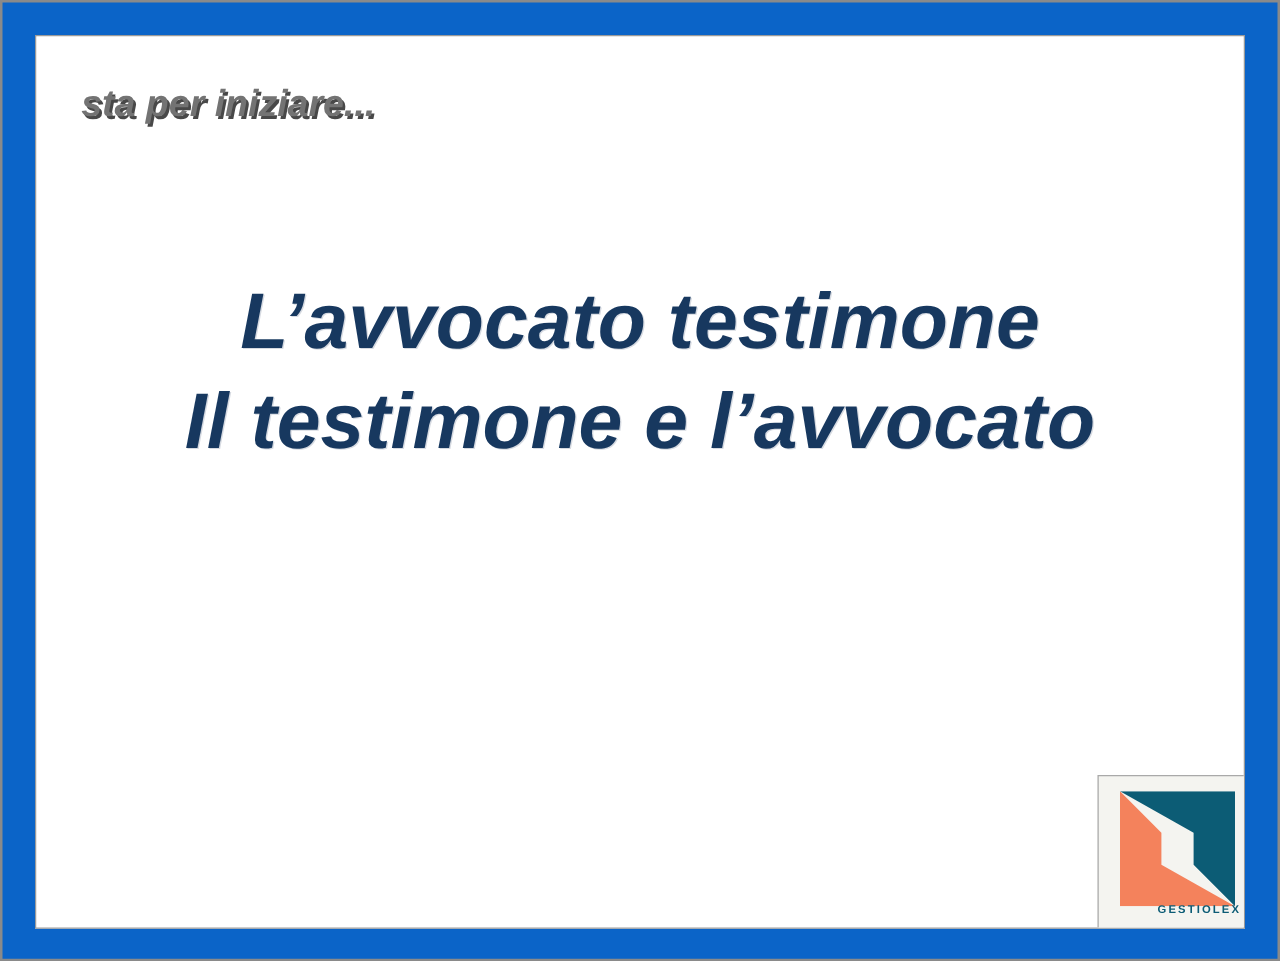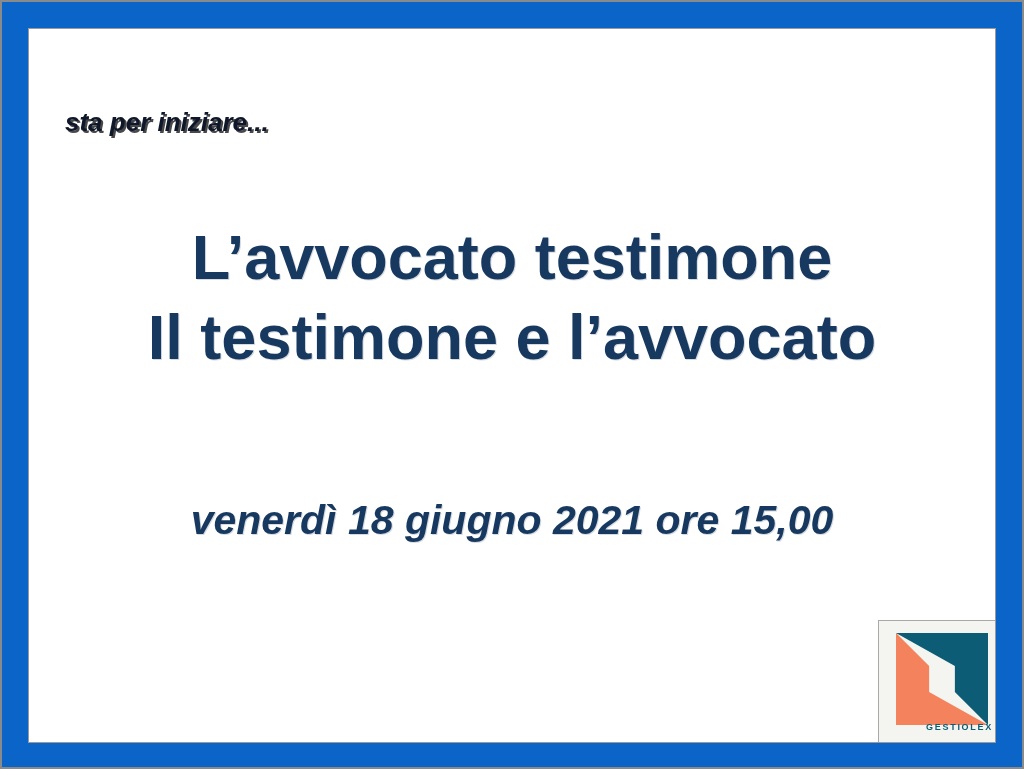--- a/index.html
+++ b/index.html
@@ -29,42 +29,42 @@
     border: 1px solid #9a9a9a;
     box-sizing: border-box;
     overflow: hidden;
   }
 
   
   .kicker {
     position: absolute;
     left: 36px;
     top: 38px;
-    font-size: 26px;
+    font-size: 30px;
     font-weight: bold;
     font-style: italic;
-    color: #0f172a;
+    color: #737373;
     letter-spacing: 0px;
     white-space: nowrap;
     text-shadow: 2px 2px 0 rgba(40,40,40,0.85);
-    margin-top: 40px;
   }
 
   
   .title-block {
     position: absolute;
     left: 0;
     top: 188px;
     width: 100%;
     text-align: center;
   }
 
   .title-line {
     font-size: 63px;
     font-weight: bold;
+    font-style: italic;
     color: #17385f;
     line-height: 80px;
     white-space: nowrap;
     text-shadow: 1px 1px 0 rgba(200,205,215,0.75);
   }
 
   
   .date-line {
     position: absolute;
     left: 0;
@@ -119,21 +119,20 @@
 
   <div class="slide-canvas">
 
     <div class="kicker">sta per iniziare...</div>
 
     <div class="title-block">
       <div class="title-line">L’avvocato testimone</div>
       <div class="title-line">Il testimone e l’avvocato</div>
     </div>
 
-    <div class="date-line">venerdì 18 giugno 2021 ore 15,00</div>
 
     <div class="logo-panel">
 
       <svg class="logo-mark" viewBox="0 0 100 100">
 
         <polygon points="0,0 36,36 36,64 100,100 0,100" fill="#f4825c"></polygon>
 
         <polygon points="100,100 64,64 64,36 0,0 100,0" fill="#0c5c75"></polygon>
       </svg>
 

